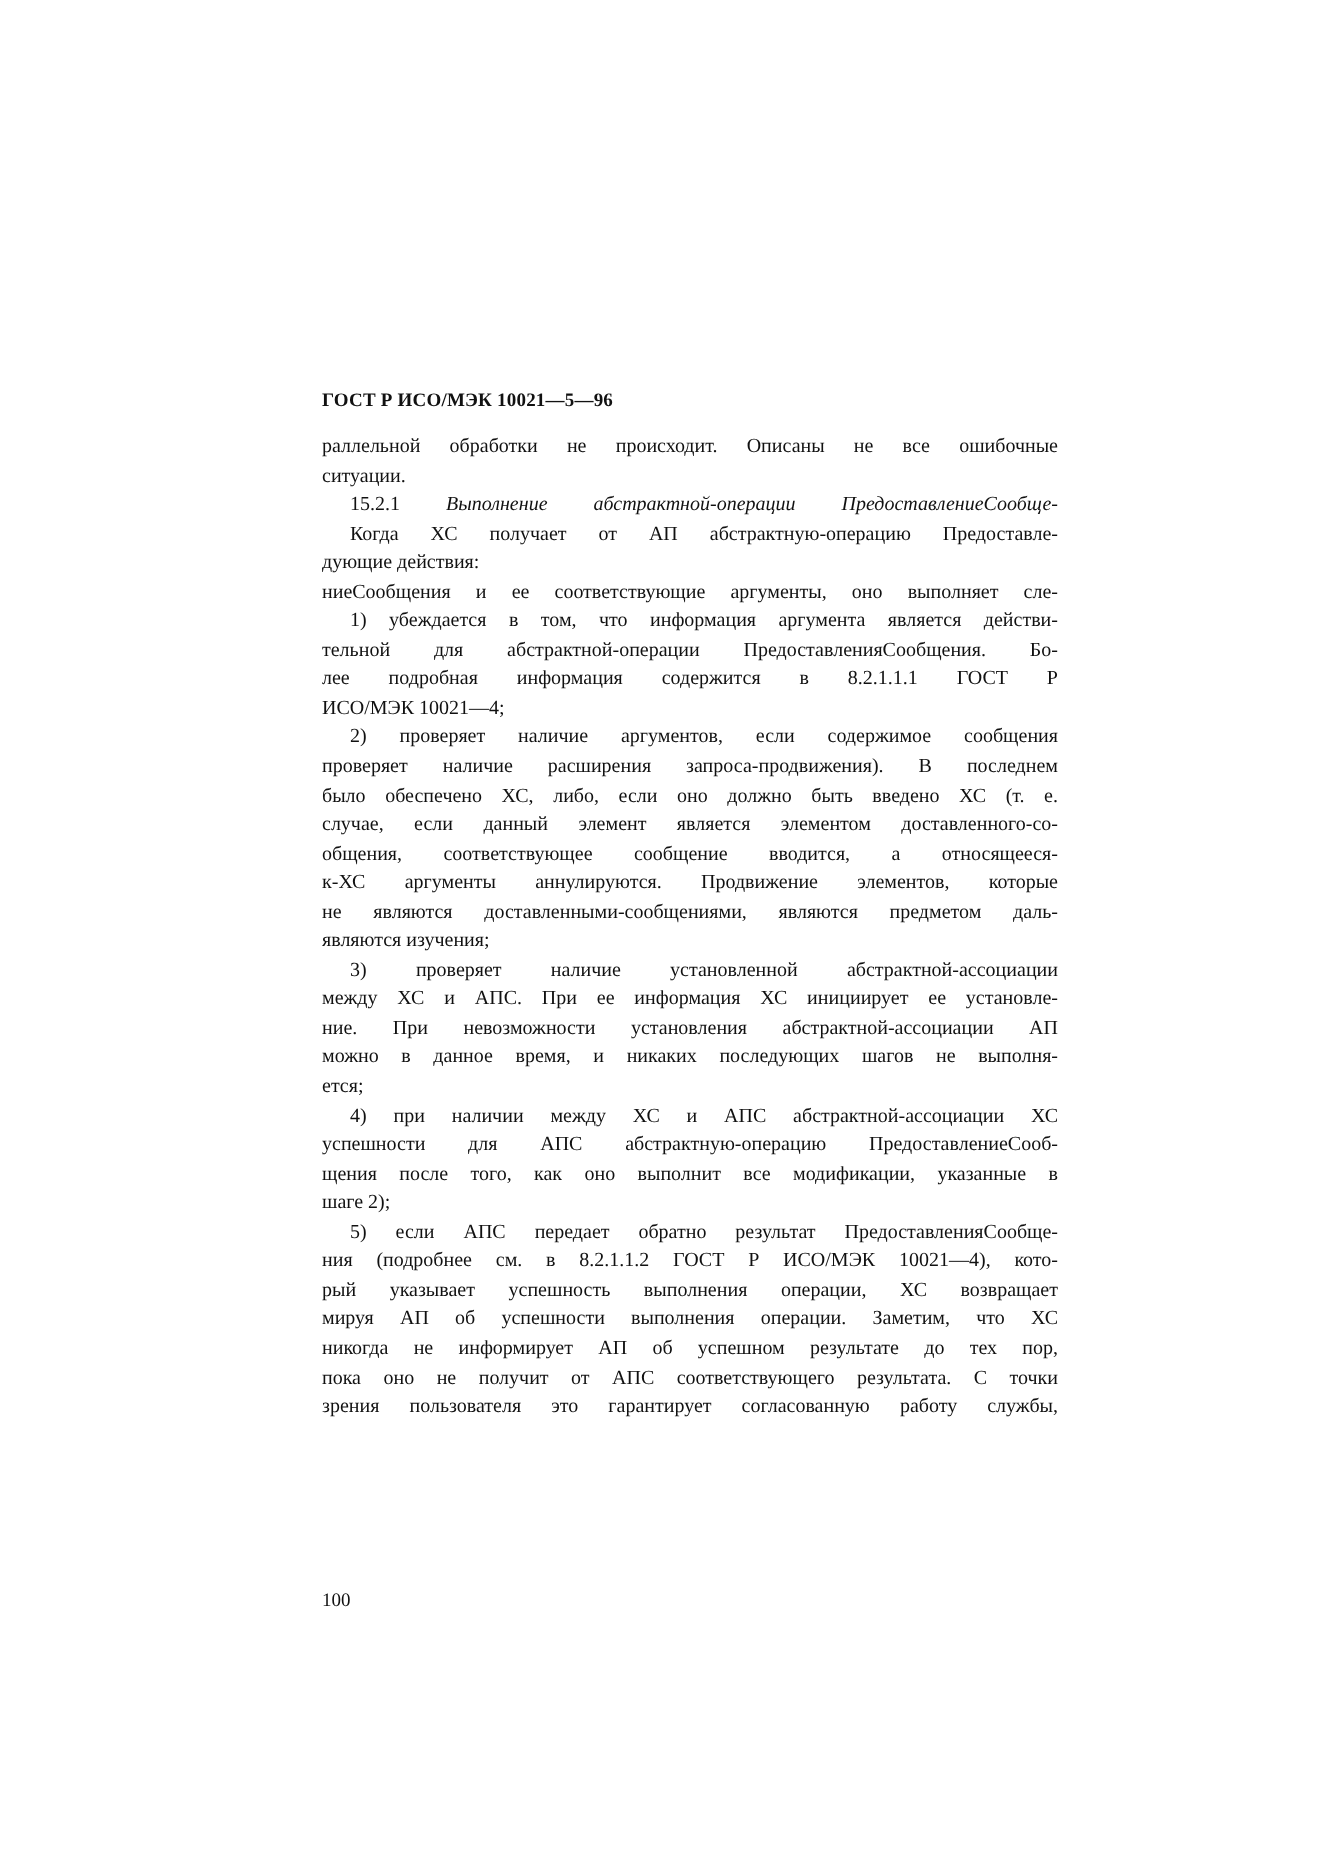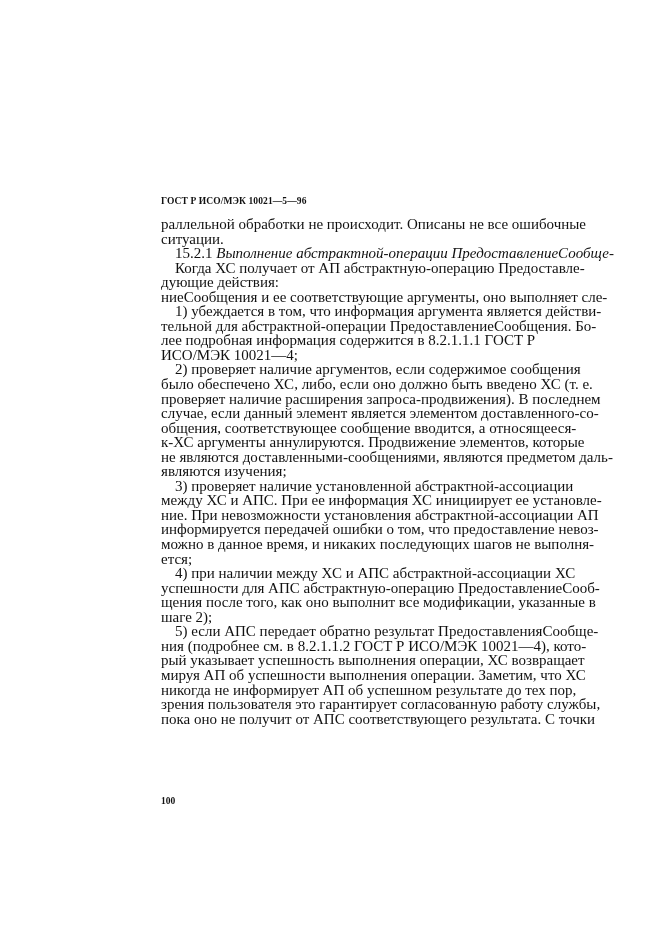--- a/index.html
+++ b/index.html
@@ -1,25 +1,25 @@
 <!DOCTYPE html>
 <html><head>
 <meta charset="utf-8">
 <style>
   html, body { margin: 0; padding: 0; background: #ffffff; }
   body { width: 661px; height: 935px; position: relative; overflow: hidden;
          font-family: "Liberation Serif", "DejaVu Serif", serif; color: #111; }
   .page { position: absolute; left: 0; top: 0; width: 661px; height: 935px; }
   .header { position: absolute; left: 161px; top: 196px; font-size: 9.5px; font-weight: bold; letter-spacing: 0.1px; }
-  .body { position: absolute; left: 161px; top: 217px; width: 368px; font-size: 15px; line-height: 14.55px; text-align: justify; }
+  .body { position: absolute; left: 161px; top: 217px; width: 368px; font-size: 10px; line-height: 14.55px; text-align: justify; }
   .body p { margin: 0; }
   .line { display: block; text-align: justify; text-align-last: justify; white-space: nowrap; }
   .line.last { text-align-last: left; }
   .ital { font-style: italic; }
-  .footer { position: absolute; left: 161px; top: 796px; font-size: 9.5px; font-weight: bold; }
+  .footer { position: absolute; left: 161px; top: 796px; font-size: 9.5px; }
 </style>
 </head>
 <body>
 
 <div class="page">
   <div class="header">ГОСТ Р ИСО/МЭК 10021—5—96</div>
 
   <div class="body">
 
     <p>
@@ -32,57 +32,56 @@
     </p>
 
     <p>
       <span class="line" style="padding-left:14px">Когда ХС получает от АП абстрактную-операцию Предоставле-</span>
       <span class="line last">дующие действия:</span>
       <span class="line">ниеСообщения и ее соответствующие аргументы, оно выполняет сле-</span>
     </p>
 
     <p>
       <span class="line" style="padding-left:14px">1) убеждается в том, что информация аргумента является действи-</span>
-      <span class="line">тельной для абстрактной-операции ПредоставлениеСообщения. Бо-</span>
+      <span class="line">тельной для абстрактной-операции ПредоставленияСообщения. Бо-</span>
       <span class="line">лее подробная информация содержится в 8.2.1.1.1 ГОСТ Р</span>
       <span class="line last">ИСО/МЭК 10021—4;</span>
     </p>
 
     <p>
       <span class="line" style="padding-left:14px">2) проверяет наличие аргументов, если содержимое сообщения</span>
+      <span class="line">проверяет наличие расширения запроса-продвижения). В последнем</span>
       <span class="line">было обеспечено ХС, либо, если оно должно быть введено ХС (т. е.</span>
-      <span class="line">проверяет наличие расширения запроса-продвижения). В последнем</span>
       <span class="line">случае, если данный элемент является элементом доставленного-со-</span>
       <span class="line">общения, соответствующее сообщение вводится, а относящееся-</span>
       <span class="line">к-ХС аргументы аннулируются. Продвижение элементов, которые</span>
       <span class="line">не являются доставленными-сообщениями, являются предметом даль-</span>
       <span class="line last">являются изучения;</span>
     </p>
 
     <p>
       <span class="line" style="padding-left:14px">3) проверяет наличие установленной абстрактной-ассоциации</span>
       <span class="line">между ХС и АПС. При ее информация ХС инициирует ее установле-</span>
       <span class="line">ние. При невозможности установления абстрактной-ассоциации АП</span>
-      <span class="line">информируется передачей ошибки о том, что предоставление невоз-</span>
       <span class="line">можно в данное время, и никаких последующих шагов не выполня-</span>
       <span class="line last">ется;</span>
     </p>
 
     <p>
       <span class="line" style="padding-left:14px">4) при наличии между ХС и АПС абстрактной-ассоциации ХС</span>
       <span class="line">успешности для АПС абстрактную-операцию ПредоставлениеСооб-</span>
       <span class="line">щения после того, как оно выполнит все модификации, указанные в</span>
       <span class="line last">шаге 2);</span>
     </p>
 
     <p>
       <span class="line" style="padding-left:14px">5) если АПС передает обратно результат ПредоставленияСообще-</span>
       <span class="line">ния (подробнее см. в 8.2.1.1.2 ГОСТ Р ИСО/МЭК 10021—4), кото-</span>
       <span class="line">рый указывает успешность выполнения операции, ХС возвращает</span>
       <span class="line">мируя АП об успешности выполнения операции. Заметим, что ХС</span>
       <span class="line">никогда не информирует АП об успешном результате до тех пор,</span>
+      <span class="line">пока оно не получит от АПС соответствующего результата. С точки</span>
       <span class="line">зрения пользователя это гарантирует согласованную работу службы,</span>
-      <span class="line">пока оно не получит от АПС соответствующего результата. С точки</span>
     </p>
   </div>
 
   <div class="footer">100</div>
 </div>
 
 </body></html>

